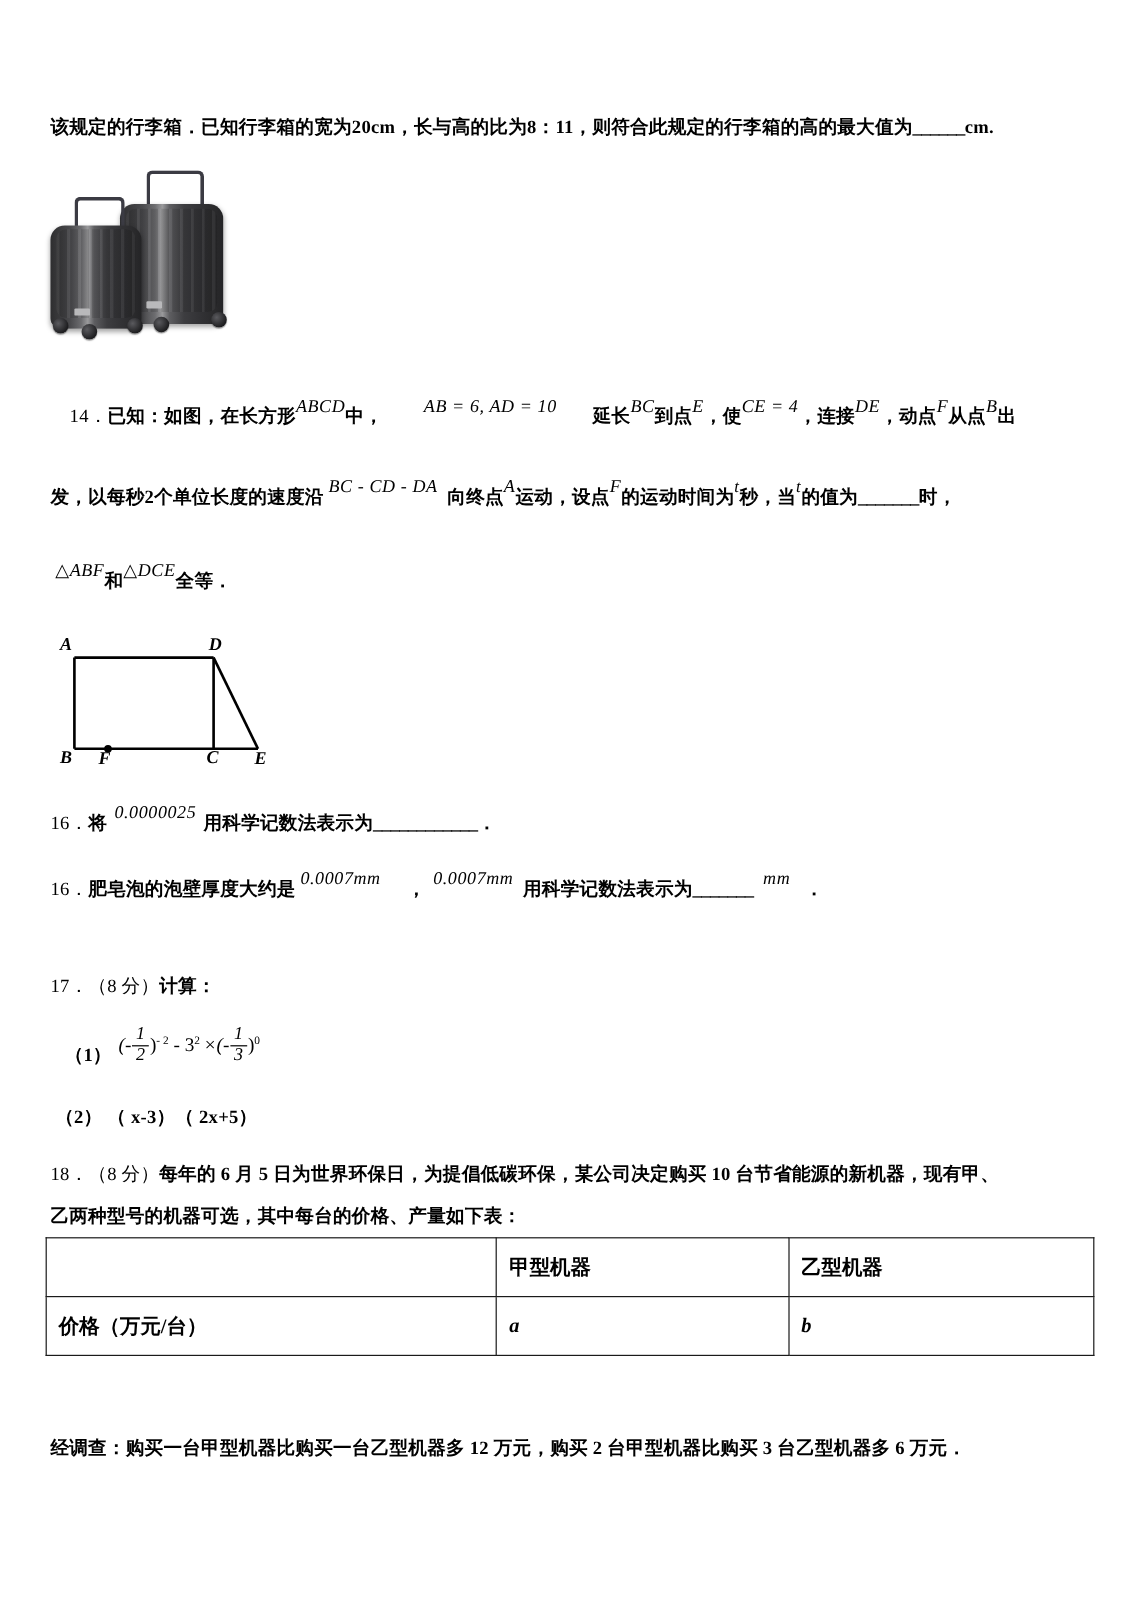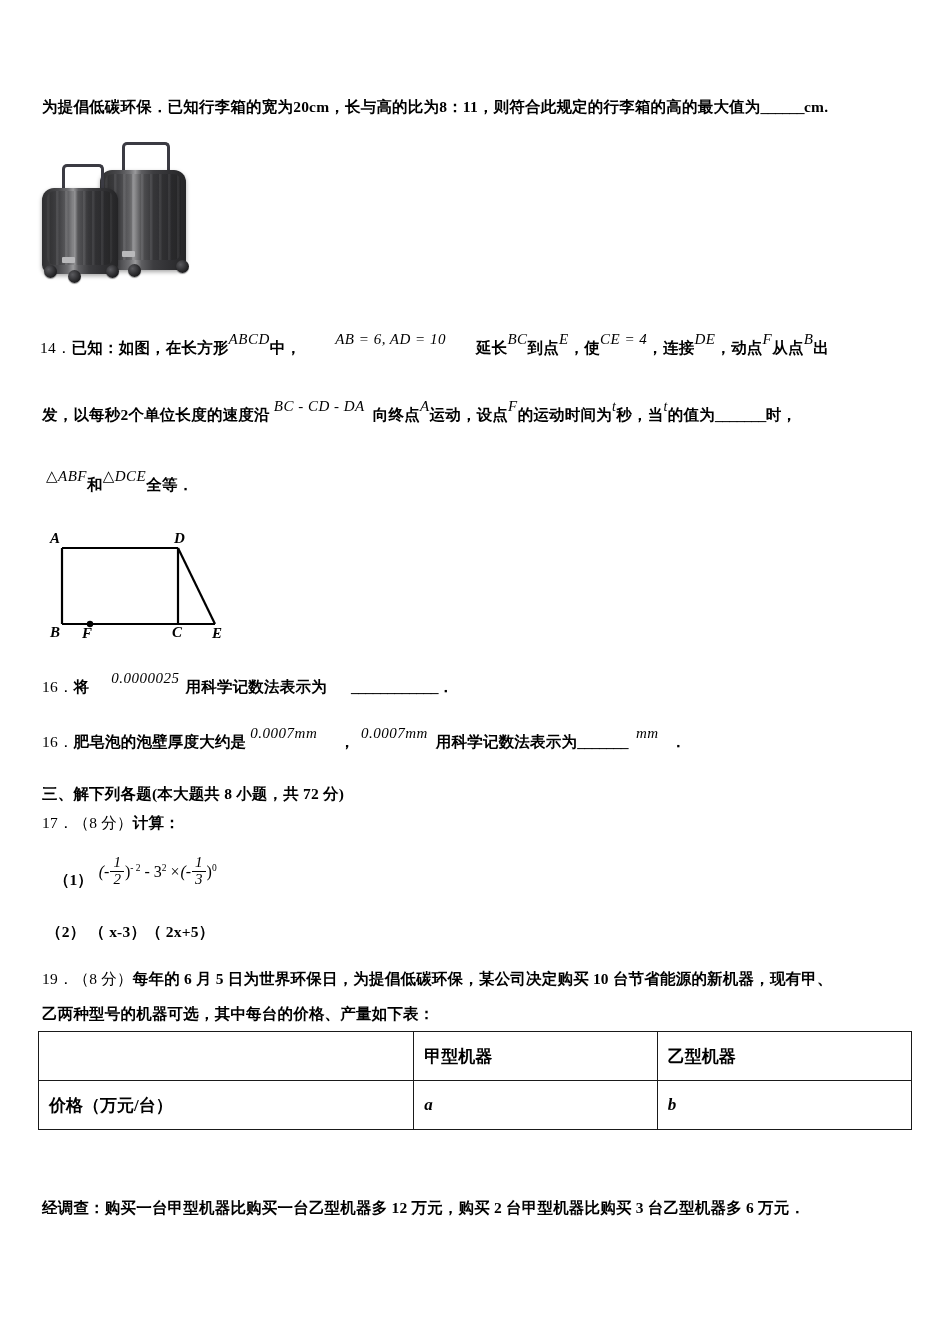--- a/index.html
+++ b/index.html
@@ -168,21 +168,21 @@
     font-style: italic;
     font-weight: bold;
   }
 </style>
 </head>
 <body>
 
 <div class="page">
 
   <div class="line" style="left:42px; top:96px;">
-    <span class="cn">为提倡低碳环保．已知行李箱的宽为</span><span class="cn">20cm</span><span class="cn">，长与高的比为</span><span class="cn">8：11</span><span class="cn">，则符合此规定的行李箱的高的最大值为</span><span class="cn" style="letter-spacing:-0.5px;">______</span><span class="cn">cm</span><span class="cn">.</span>
+    <span class="cn">该规定的行李箱．已知行李箱的宽为</span><span class="cn">20cm</span><span class="cn">，长与高的比为</span><span class="cn">8：11</span><span class="cn">，则符合此规定的行李箱的高的最大值为</span><span class="cn" style="letter-spacing:-0.5px;">______</span><span class="cn">cm</span><span class="cn">.</span>
   </div>
 
   <div class="suitcases">
     <div class="handle" id="handle-large"></div>
     <div class="case" id="case-large">
       <div class="ribs"></div>
       <div class="tag"></div>
     </div>
     <div class="wheel" style="left:66px; top:128px;"></div>
     <div class="wheel" style="left:90px; top:132px;"></div>
@@ -191,21 +191,21 @@
     <div class="handle" id="handle-small"></div>
     <div class="case" id="case-small">
       <div class="ribs"></div>
       <div class="tag"></div>
     </div>
     <div class="wheel" style="left:6px; top:133px;"></div>
     <div class="wheel" style="left:30px; top:138px;"></div>
     <div class="wheel" style="left:68px; top:133px;"></div>
   </div>
 
-  <div class="line" style="left:40px; top:337px;">
+  <div class="line" style="left:58px; top:337px;">
     <span class="qnum">14．</span><span class="cn">已知：如图，在长方形</span><span class="mv">ABCD</span><span class="cn">中，</span><span class="mv" style="margin-left:34px; margin-right:30px;">AB = 6, AD = 10</span><span class="cn">延长</span><span class="mv">BC</span><span class="cn">到点</span><span class="mv">E</span><span class="cn">，使</span><span class="mv">CE = 4</span><span class="cn">，连接</span><span class="mv">DE</span><span class="cn">，动点</span><span class="mv">F</span><span class="cn">从点</span><span class="mv">B</span><span class="cn">出</span>
   </div>
 
   <div class="line" style="left:42px; top:404px;">
     <span class="cn">发，以每秒</span><span class="qnum" style="font-weight:bold;">2</span><span class="cn">个单位长度的速度沿</span><span class="mv" style="margin-left:4px; margin-right:8px;">BC - CD - DA</span><span class="cn">向终点</span><span class="mv">A</span><span class="cn">运动，设点</span><span class="mv">F</span><span class="cn">的运动时间为</span><span class="mv sm">t</span><span class="cn">秒，当</span><span class="mv sm">t</span><span class="cn">的值为</span><span class="cn" style="letter-spacing:-0.5px;">_______</span><span class="cn">时，</span>
   </div>
 
   <div class="line" style="left:46px; top:474px;">
     <span class="mv">△ABF</span><span class="cn">和</span><span class="mv">△DCE</span><span class="cn">全等．</span>
   </div>
@@ -222,45 +222,42 @@
     </svg>
     <span class="flabel" style="left:12px; top:10px;">A</span>
     <span class="flabel" style="left:136px; top:10px;">D</span>
     <span class="flabel" style="left:12px; top:104px;">B</span>
     <span class="flabel" style="left:44px; top:105px;">F</span>
     <span class="flabel" style="left:134px; top:104px;">C</span>
     <span class="flabel" style="left:174px; top:105px;">E</span>
   </div>
 
   <div class="line" style="left:42px; top:676px;">
-    <span class="qnum">16．</span><span class="cn">将</span><span class="mv" style="margin-left:22px; margin-right:6px;">0.0000025</span><span class="cn">用科学记数法表示为</span><span class="cn" style="letter-spacing:-0.5px;margin-left:24px;">____________</span><span class="cn">．</span>
+    <span class="qnum">16．</span><span class="cn">将</span><span class="mv" style="margin-left:6px; margin-right:6px;">0.0000025</span><span class="cn">用科学记数法表示为</span><span class="cn" style="letter-spacing:-0.5px;">____________</span><span class="cn">．</span>
   </div>
 
   <div class="line" style="left:42px; top:731px;">
     <span class="qnum">16．</span><span class="cn">肥皂泡的泡壁厚度大约是</span><span class="mv" style="margin-left:4px;">0.0007mm</span><span class="cn" style="margin-left:22px;">，</span><span class="mv" style="margin-left:6px; margin-right:8px;">0.0007mm</span><span class="cn">用科学记数法表示为</span><span class="cn" style="letter-spacing:-0.5px;">_______</span><span class="mv" style="margin-left:8px;">mm</span><span class="cn" style="margin-left:12px;">．</span>
   </div>
 
-  <div class="line" style="left:42px; top:783px;">
-    <span class="cn">三、解下列各题(本大题共 8 小题，共 72 分)</span>
-  </div>
 
   <div class="line" style="left:42px; top:812px;">
     <span class="qnum">17．</span><span class="qnum">（8 分）</span><span class="cn">计算：</span>
   </div>
 
   <div class="expr" style="left:54px; top:855px;">
     <span class="cn" style="position:relative; top:8px;">（1）</span><span style="margin-left:6px;"><span style="font-style:italic;">(-</span><span class="frac"><span class="num">1</span><span class="den">2</span></span><span>)</span><sup>- 2</sup><span style="margin:0 4px;">-</span><span>3</span><sup>2</sup><span style="margin-left:3px; font-style:italic;">×(-</span><span class="frac"><span class="num">1</span><span class="den">3</span></span><span>)</span><sup>0</sup></span>
   </div>
 
   <div class="line" style="left:46px; top:921px;">
     <span class="cn">（2）</span><span class="cn" style="margin-left:4px;">（ x-3）（ 2x+5）</span>
   </div>
 
   <div class="line" style="left:42px; top:968px;">
-    <span class="qnum">19．</span><span class="qnum">（8 分）</span><span class="cn">每年的 6 月 5 日为世界环保日，为提倡低碳环保，某公司决定购买 10 台节省能源的新机器，现有甲、</span>
+    <span class="qnum">18．</span><span class="qnum">（8 分）</span><span class="cn">每年的 6 月 5 日为世界环保日，为提倡低碳环保，某公司决定购买 10 台节省能源的新机器，现有甲、</span>
   </div>
   <div class="line" style="left:42px; top:1003px;">
     <span class="cn">乙两种型号的机器可选，其中每台的价格、产量如下表：</span>
   </div>
 
   <table class="tbl">
     <tbody>
         <tr>
       <td class="c1"></td>
       <td class="c2">甲型机器</td>

